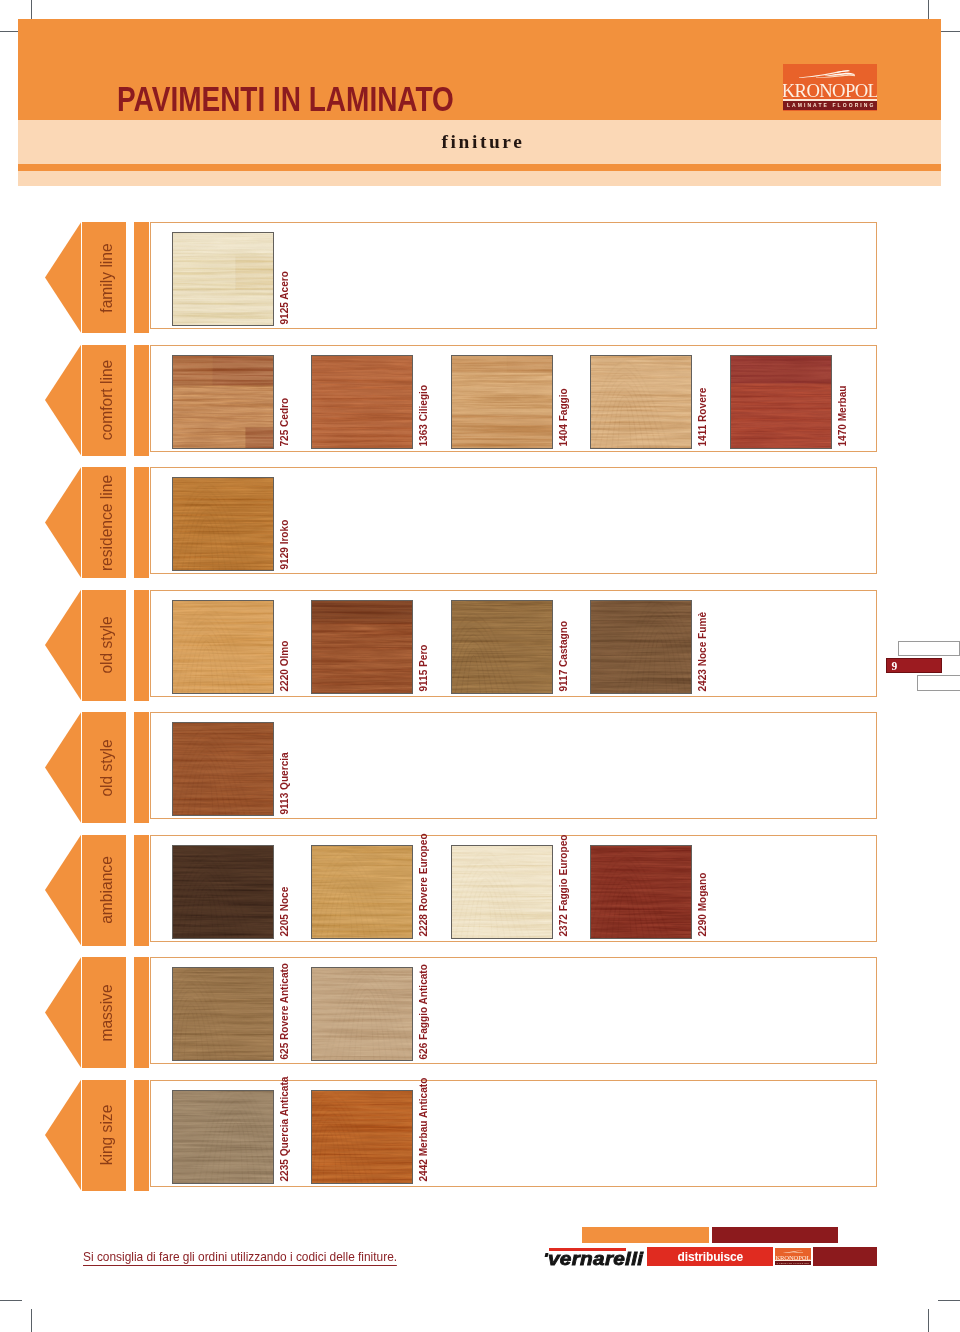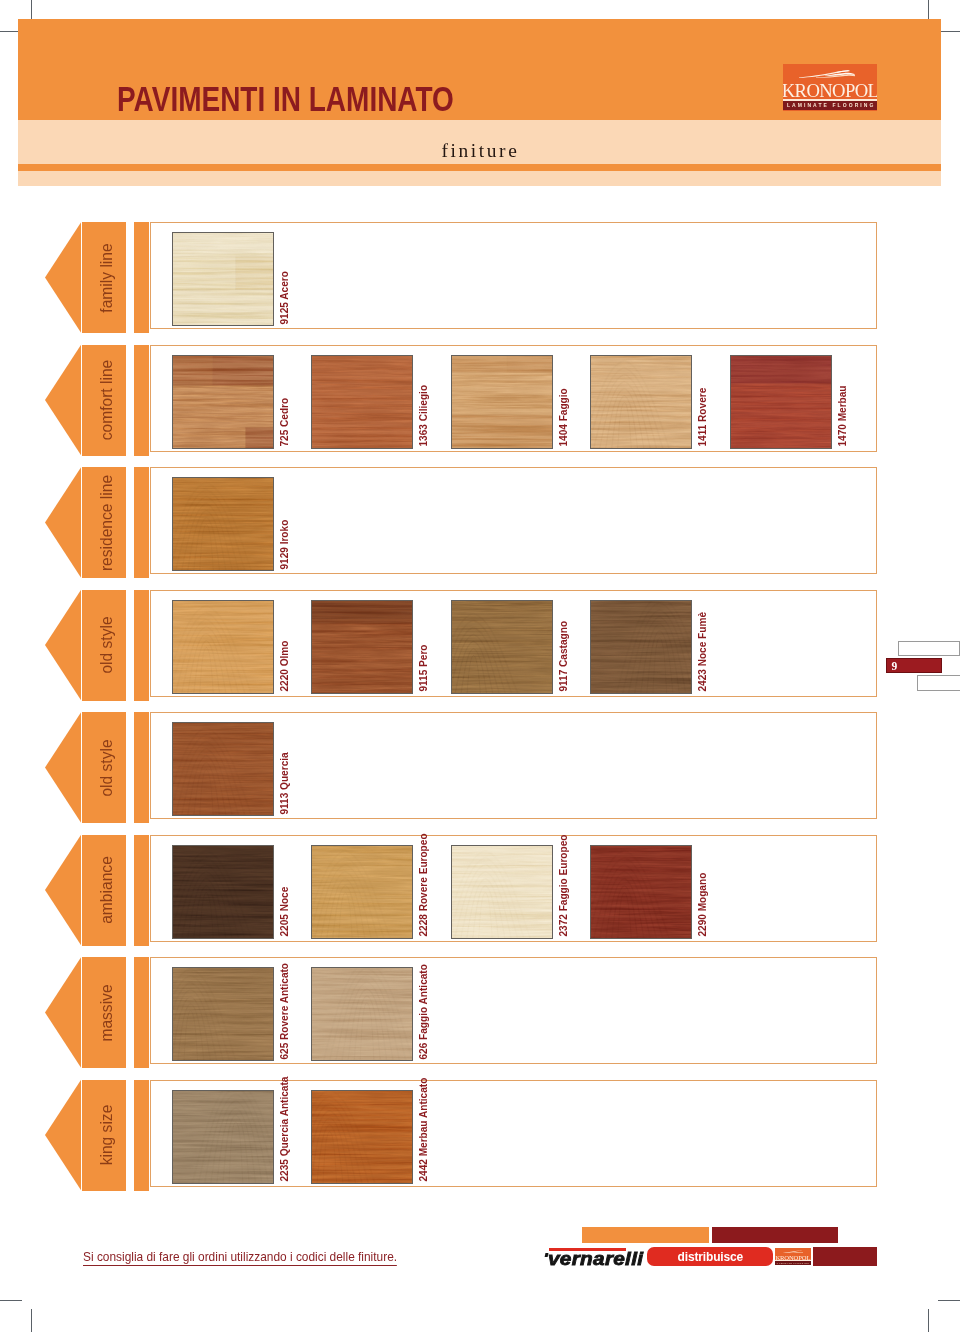--- a/index.html
+++ b/index.html
@@ -16,22 +16,22 @@
   
   .banner{position:absolute;left:18px;top:19px;width:923px;height:101px;background:#f2913d;}
   .band-light{position:absolute;left:18px;top:120px;width:923px;height:44px;background:#fbd8b6;}
   .band-orange{position:absolute;left:18px;top:164px;width:923px;height:7px;background:#f2913d;}
   .band-light2{position:absolute;left:18px;top:171px;width:923px;height:15px;background:#fbd8b6;}
 
   .title{position:absolute;left:116.5px;top:80px;color:#8c1b1f;
          font-family:"Liberation Sans",sans-serif;font-weight:bold;
          font-size:34.3px;letter-spacing:0px;transform:scaleX(0.816);transform-origin:left top;
          white-space:nowrap;}
-  .subtitle{position:absolute;left:441.5px;top:140px;color:#231611;
-            font-family:"Liberation Serif",serif;font-weight:normal;font-size:19.4px;
+  .subtitle{position:absolute;left:441.5px;top:131px;color:#231611;
+            font-family:"Liberation Serif",serif;font-weight:bold;font-size:19.4px;
             letter-spacing:2.6px;white-space:nowrap;}
 
   
   .logo{position:absolute;left:782.8px;top:63.9px;width:94.7px;height:46.8px;background:#e8622a;
         overflow:hidden;}
   .logo-swoosh{position:absolute;left:16.5px;top:5.2px;width:56px;height:9px;}
   .logo-word{position:absolute;left:0;top:18.4px;width:94.7px;height:19px;text-align:center;
              color:#fdf1e4;font-family:"Liberation Serif",serif;font-weight:normal;
              font-size:17.8px;letter-spacing:-0.6px;line-height:19px;text-indent:-0.6px;transform:scaleX(1.05);}
   .logo-rule{position:absolute;left:0px;top:35.2px;width:94.7px;height:1.6px;background:#fbe8d8;}
@@ -78,21 +78,21 @@
   .v-bar-or{position:absolute;left:582.4px;top:1227.3px;width:126.8px;height:16.1px;background:#f2903e;}
   .v-bar-dr{position:absolute;left:711.6px;top:1227.3px;width:126.2px;height:16.1px;background:#8c1a1d;}
   .v-redbar{position:absolute;left:548.7px;top:1248.1px;width:77.2px;height:3.4px;background:#e02b20;}
   .v-name{position:absolute;left:547.5px;top:1249.5px;width:120px;height:18px;
           color:#141414;font-family:"Liberation Sans",sans-serif;font-weight:bold;font-style:italic;
           font-size:19px;letter-spacing:0.25px;line-height:18px;transform:scaleX(1.095);
           transform-origin:left top;
           -webkit-text-stroke:0.85px #141414;paint-order:stroke fill;}
   .v-dot{position:absolute;left:544.8px;top:1253.2px;width:2.6px;height:4.4px;background:#141414;
          transform:skewX(-12deg);}
-  .v-red{position:absolute;left:647.3px;top:1247.3px;width:126px;height:18.7px;background:#e02b20;border-radius:7px;}
+  .v-red{position:absolute;left:647.3px;top:1247.3px;width:126px;height:18.7px;background:#e02b20;}
   .v-red span{display:block;text-align:center;color:#fff;font-family:"Liberation Sans",sans-serif;
               font-weight:bold;font-size:12.0px;line-height:21.2px;letter-spacing:-0.15px;}
   .v-kro{position:absolute;left:774.9px;top:1248.2px;width:36px;height:17.2px;background:#e8622a;
          overflow:hidden;}
   .v-kro .kw{position:absolute;left:0;top:5.4px;width:36px;text-align:center;color:#fff3e6;
          font-family:"Liberation Serif",serif;font-size:6.6px;line-height:7px;letter-spacing:-0.12px;}
   .v-kro .ks{position:absolute;left:0;top:12.8px;width:36px;height:4.4px;background:#6b1416;}
   .v-kro .ks span{display:block;text-align:center;color:#e8bfa4;font-family:"Liberation Sans",sans-serif;
          font-size:2.1px;font-weight:bold;letter-spacing:0.62px;line-height:4.4px;padding-left:0.6px;}
   .v-kro .krule{position:absolute;left:0;top:12.1px;width:36px;height:0.7px;background:#fbe8d8;}

